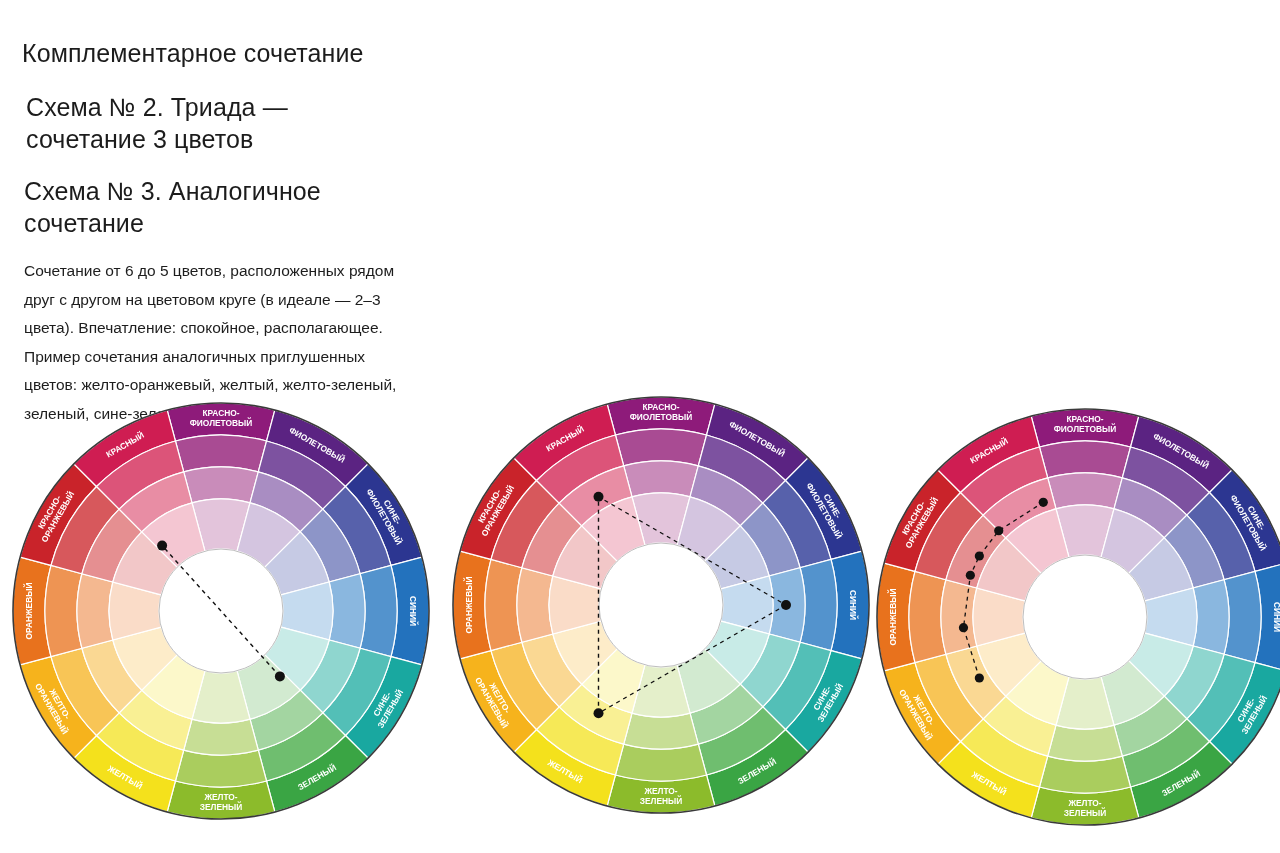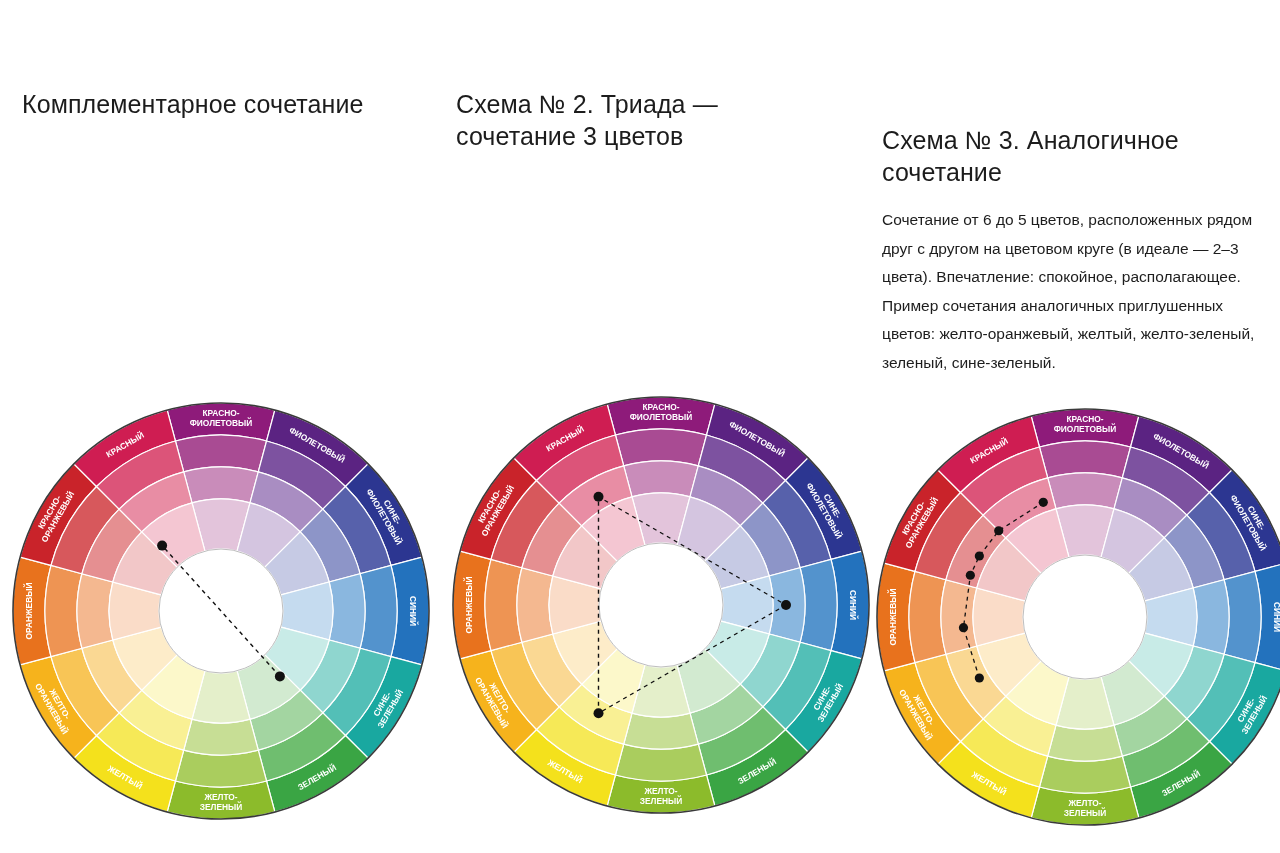--- a/index.html
+++ b/index.html
@@ -15,31 +15,31 @@
     overflow: hidden;
     position: relative;
   }
   .page {
     width: 1280px;
     height: 853px;
     position: relative;
   }
   .columns {
     display: flex;
-    flex-direction: row;
+    flex-direction: column;
     width: 1280px;
-    padding-top: 88px;
+    padding-top: 37px;
     box-sizing: border-box;
   }
   .col {
     box-sizing: border-box;
   }
   .col-1 { width: 430px; padding-left: 22px; padding-right: 18px; }
   .col-2 { width: 428px; padding-left: 26px; padding-right: 14px; }
-  .col-3 { width: 422px; padding-left: 24px; padding-right: 10px; margin-top: 36px; }
+  .col-3 { width: 422px; padding-left: 24px; padding-right: 10px; }
 
   .col-title {
     font-size: 25px;
     line-height: 32px;
     font-weight: normal;
     color: #1c1c1c;
     margin: 0 0 22px 0;
     letter-spacing: 0.1px;
   }
   .col-body {

